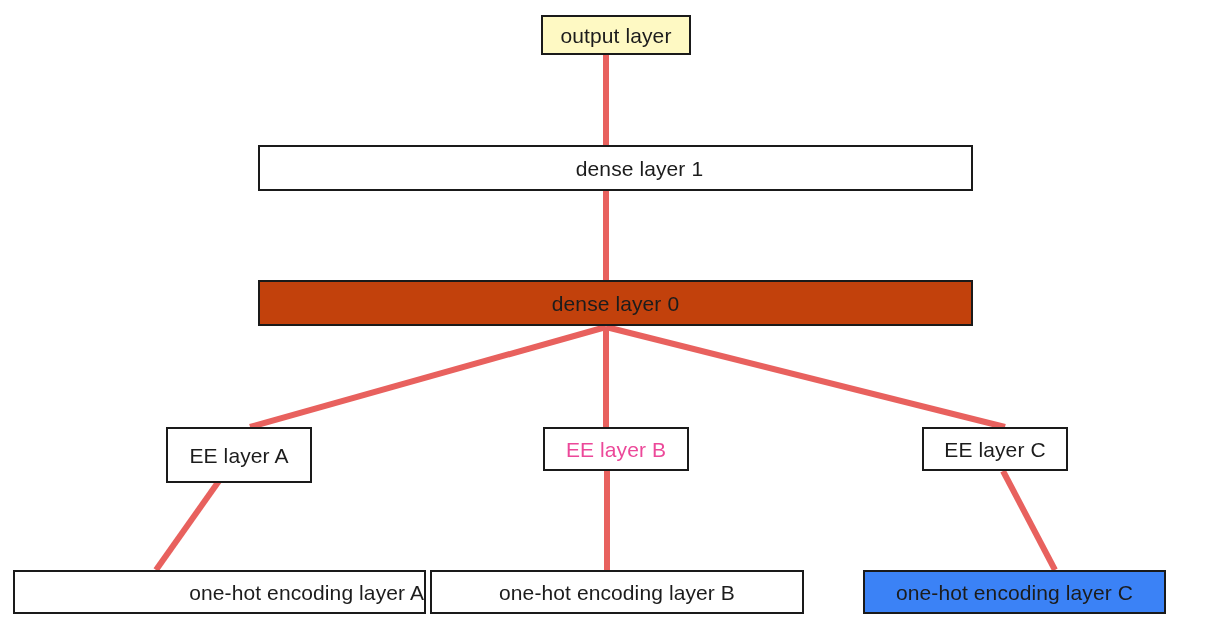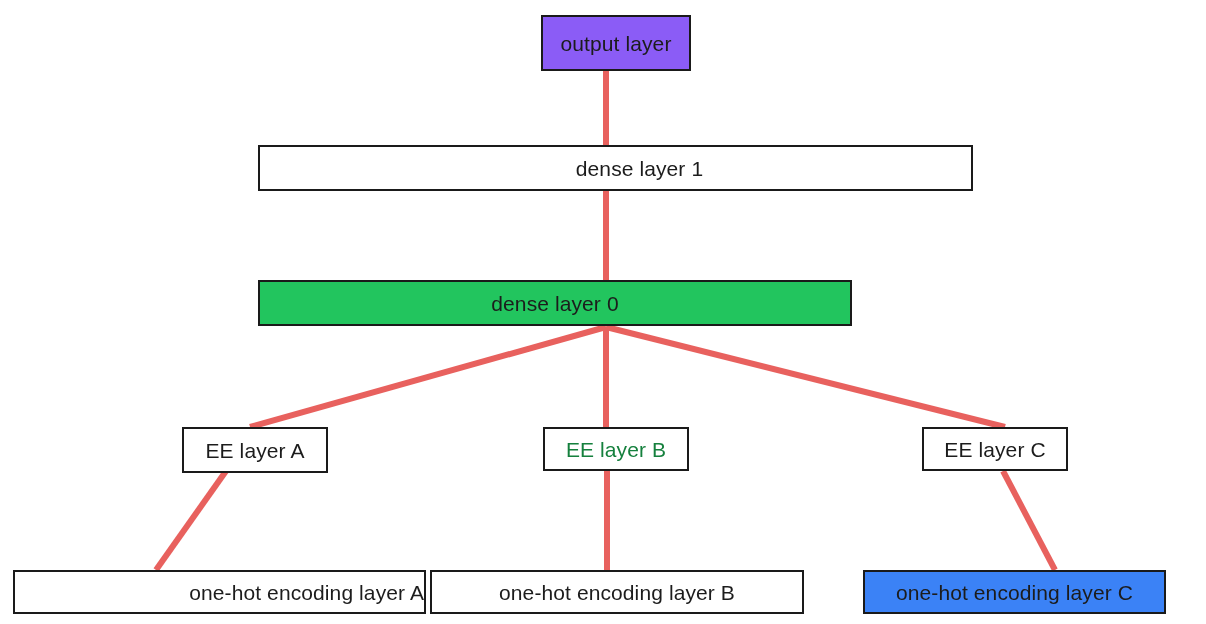--- a/index.html
+++ b/index.html
@@ -55,34 +55,34 @@
       <line x1="606" y1="145" x2="606" y2="55" stroke="#e8615e" stroke-width="6" stroke-linecap="butt"></line>
       <line x1="606" y1="280" x2="606" y2="191" stroke="#e8615e" stroke-width="6" stroke-linecap="butt"></line>
       <line x1="250" y1="427" x2="606" y2="327" stroke="#e8615e" stroke-width="6" stroke-linecap="butt"></line>
       <line x1="606" y1="427" x2="606" y2="327" stroke="#e8615e" stroke-width="6" stroke-linecap="butt"></line>
       <line x1="1005" y1="427" x2="606" y2="327" stroke="#e8615e" stroke-width="6" stroke-linecap="butt"></line>
       <line x1="156" y1="570" x2="226" y2="471" stroke="#e8615e" stroke-width="6" stroke-linecap="butt"></line>
       <line x1="607" y1="570" x2="607" y2="471" stroke="#e8615e" stroke-width="6" stroke-linecap="butt"></line>
       <line x1="1055" y1="570" x2="1003" y2="471" stroke="#e8615e" stroke-width="6" stroke-linecap="butt"></line>
     </svg>
   <div id="nodes">
-      <div class="node" style="left: 541px; top: 15px; width: 150px; height: 56px; border-color: rgb(26, 26, 26); background: #8b5cf6;">
+      <div class="node" style="left: 541px; top: 15px; width: 150px; height: 40px; border-color: rgb(26, 26, 26); background: #fef9c3;">
         <span class="node-label" style="color: rgb(28, 28, 28);">output layer</span>
       </div>
       <div class="node" style="left: 258px; top: 145px; width: 715px; height: 46px; border-color: rgb(26, 26, 26); background: rgb(255, 255, 255); padding-left: 48px;">
         <span class="node-label" style="color: rgb(28, 28, 28);">dense layer 1</span>
       </div>
-      <div class="node" style="left: 258px; top: 280px; width: 594px; height: 46px; border-color: rgb(26, 26, 26); background: #22c55e;">
+      <div class="node" style="left: 258px; top: 280px; width: 715px; height: 46px; border-color: rgb(26, 26, 26); background: #c2410c;">
         <span class="node-label" style="color: rgb(28, 28, 28);">dense layer 0</span>
       </div>
-      <div class="node" style="left: 166px; top: 427px; width: 146px; height: 46px; border-color: rgb(26, 26, 26); background: rgb(255, 255, 255); margin-left: 16px;">
+      <div class="node" style="left: 166px; top: 427px; width: 146px; height: 56px; border-color: rgb(26, 26, 26); background: rgb(255, 255, 255);">
         <span class="node-label" style="color: rgb(28, 28, 28);">EE layer A</span>
       </div>
       <div class="node" style="left: 543px; top: 427px; width: 146px; height: 44px; border-color: rgb(26, 26, 26); background: rgb(255, 255, 255);">
-        <span class="node-label" style="color: #15803d;">EE layer B</span>
+        <span class="node-label" style="color: #ec4899;">EE layer B</span>
       </div>
       <div class="node" style="left: 922px; top: 427px; width: 146px; height: 44px; border-color: rgb(26, 26, 26); background: rgb(255, 255, 255);">
         <span class="node-label" style="color: rgb(28, 28, 28); text-align: right;">EE layer C</span>
       </div>
       <div class="node" style="left: 13px; top: 570px; width: 413px; height: 44px; border-color: rgb(26, 26, 26); background: rgb(255, 255, 255); justify-content: flex-end;">
         <span class="node-label" style="color: rgb(28, 28, 28);">one-hot encoding layer A</span>
       </div>
       <div class="node" style="left: 430px; top: 570px; width: 374px; height: 44px; border-color: rgb(26, 26, 26); background: rgb(255, 255, 255);">
         <span class="node-label" style="color: rgb(28, 28, 28);">one-hot encoding layer B</span>
       </div>

